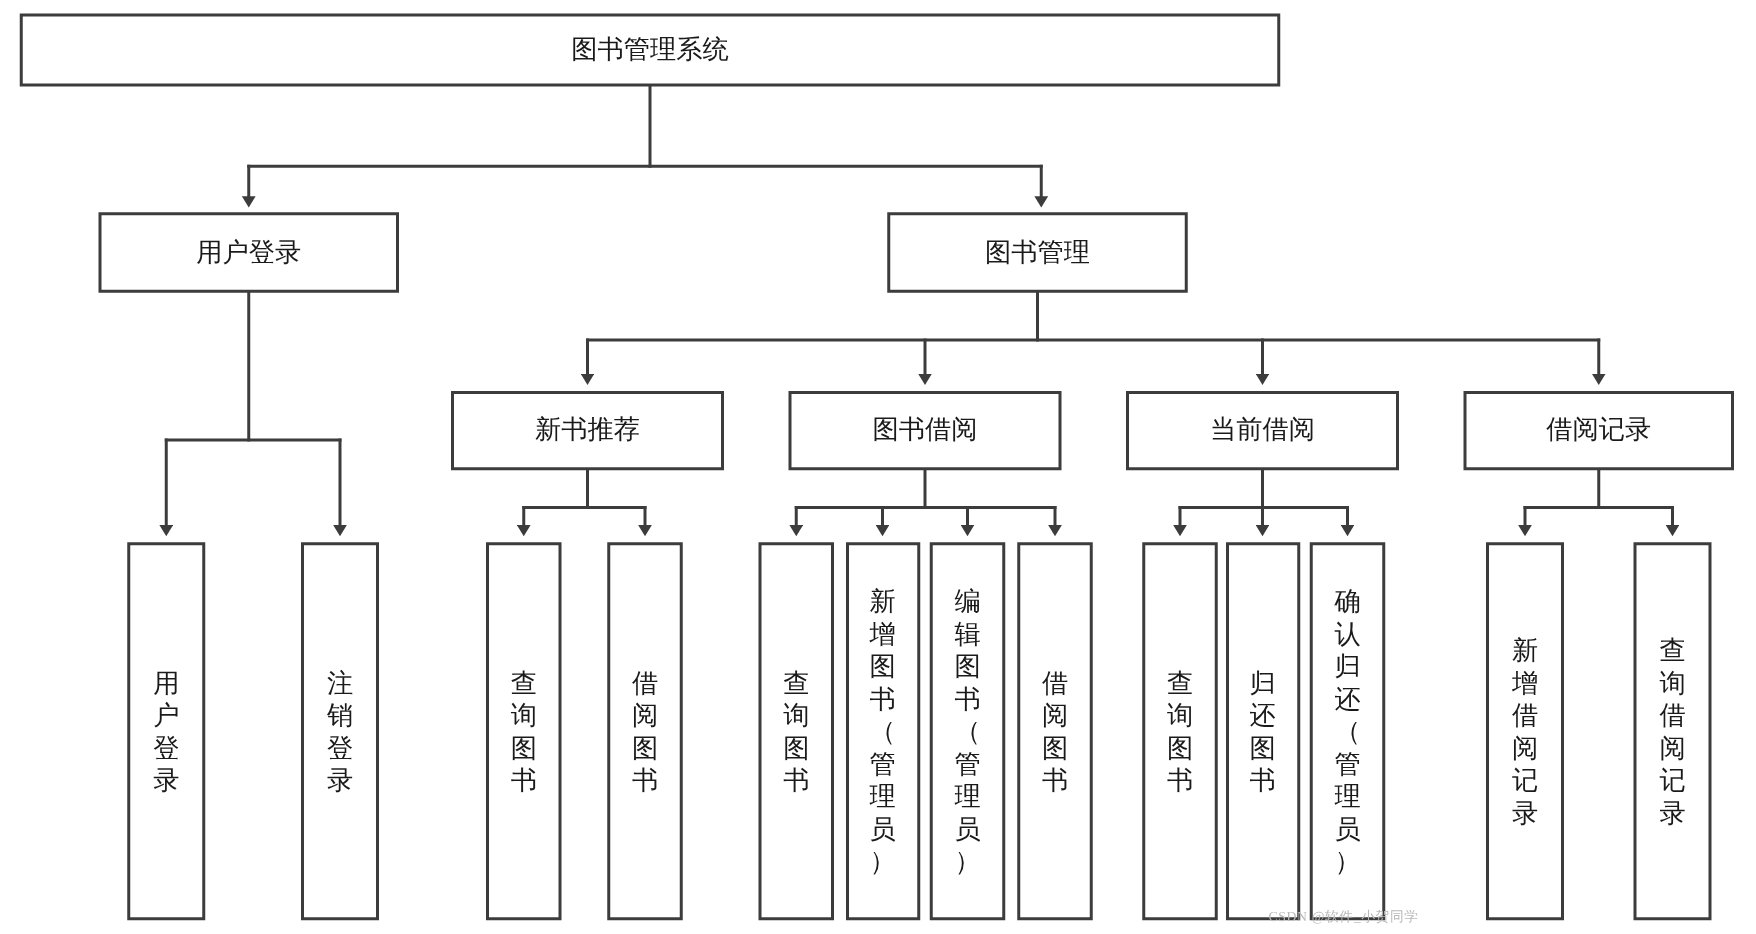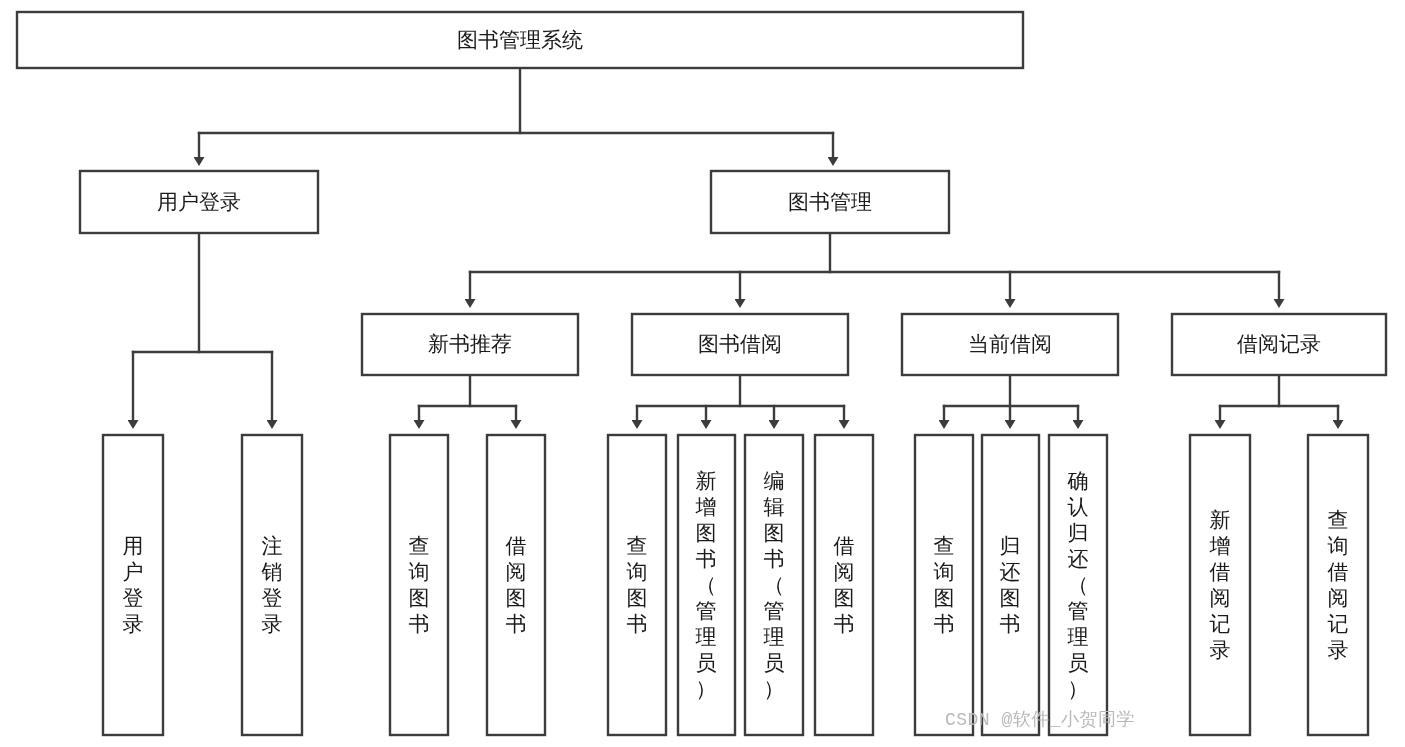--- a/index.html
+++ b/index.html
@@ -51,23 +51,23 @@
   }
   .node-label-v {
     font-family: "Liberation Sans", "DejaVu Sans", sans-serif;
     font-size: 21px;
     fill: #1a1a1a;
     text-anchor: middle;
   }
   .watermark {
     position: absolute;
     right: 8px;
-    bottom: 16px;
-    font-family: Liberation Mono, monospace;
-    font-size: 18px;
+    bottom: 6px;
+    font-family: Liberation Serif, serif;
+    font-size: 11px;
     color: #b9b9b9;
     letter-spacing: 0.5px;
     white-space: nowrap;
     pointer-events: none;
   }
 </style>
 </head>
 <body>
 
 <div id="diagram-root">

